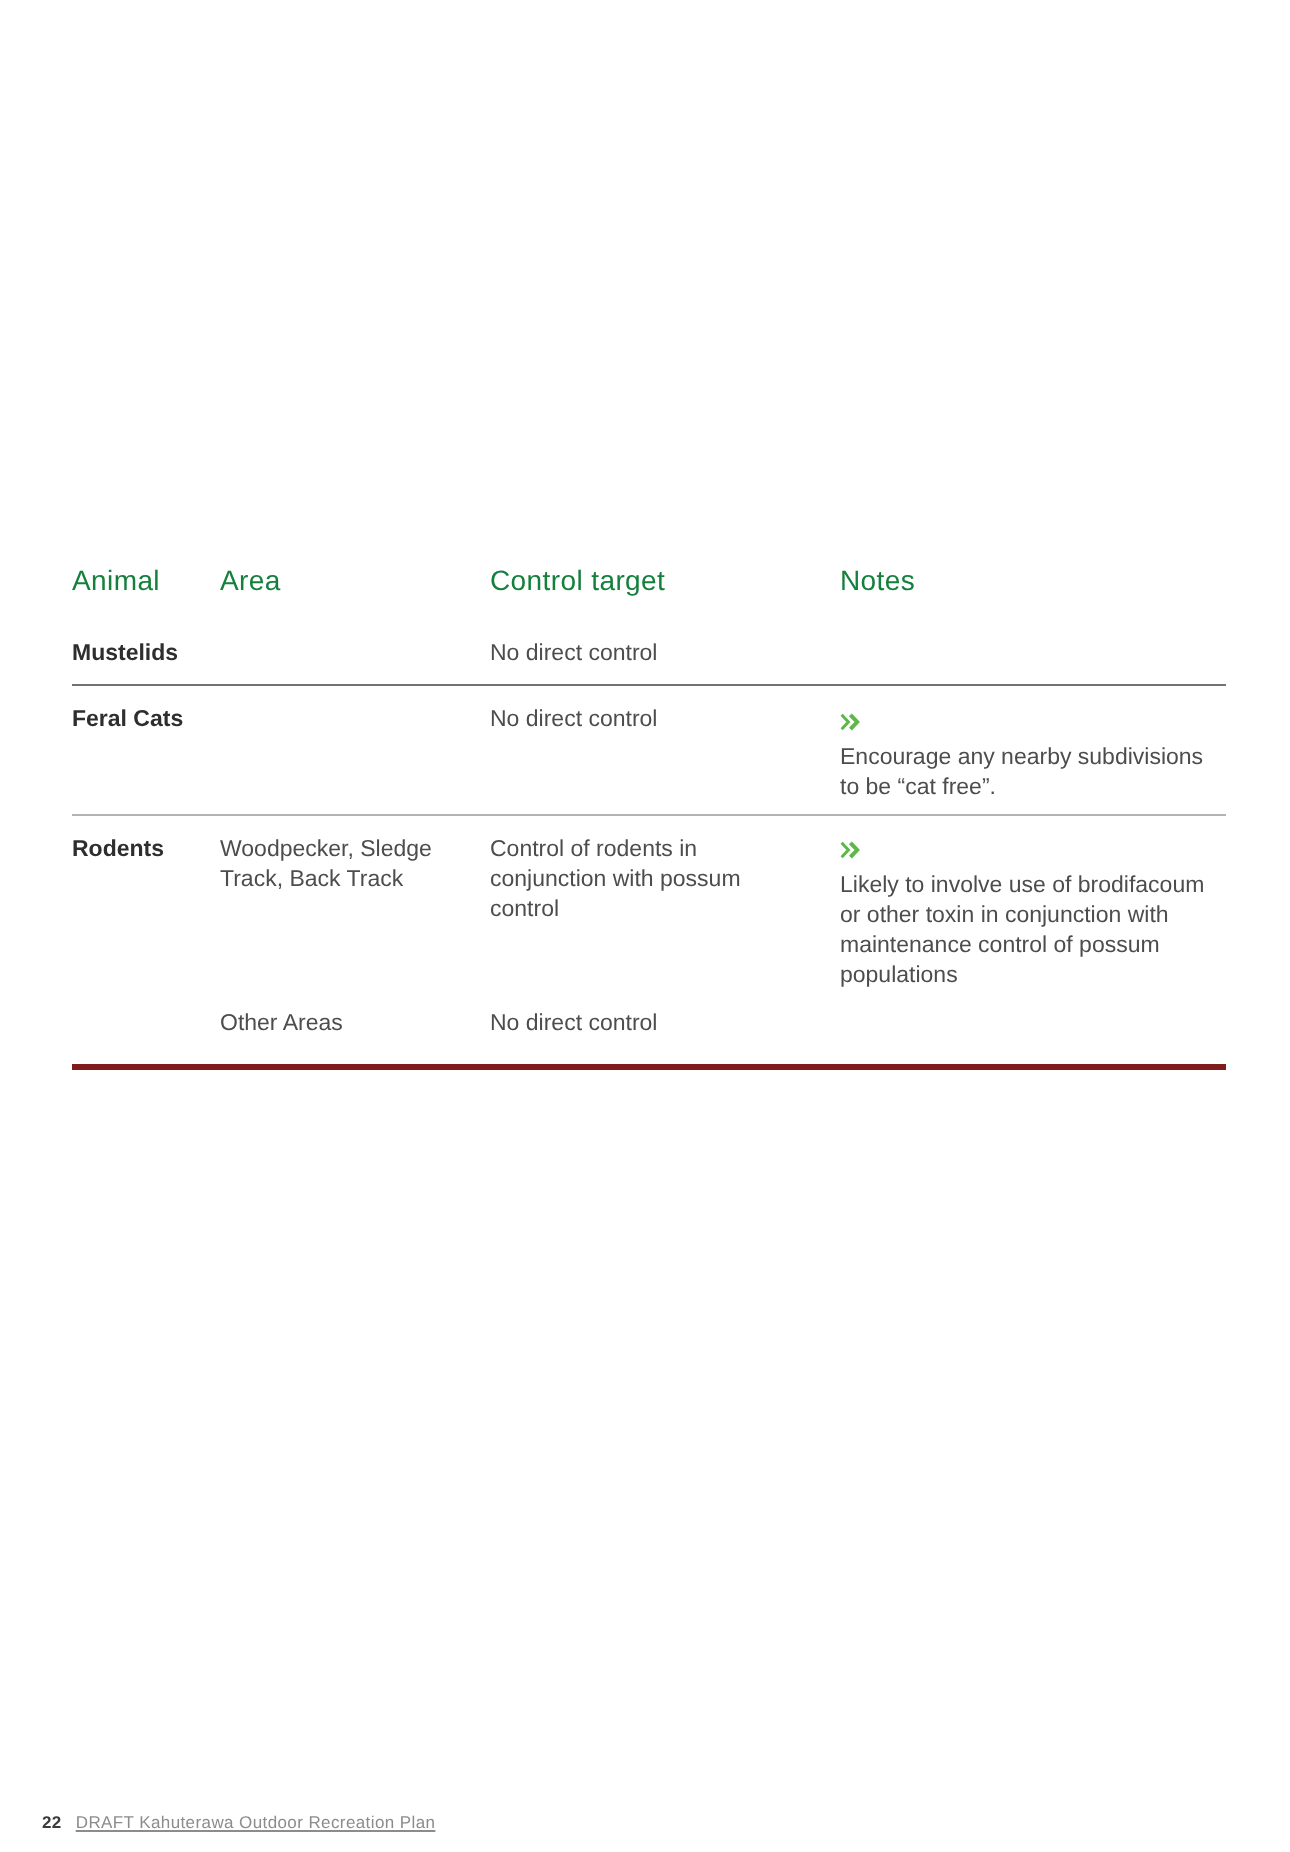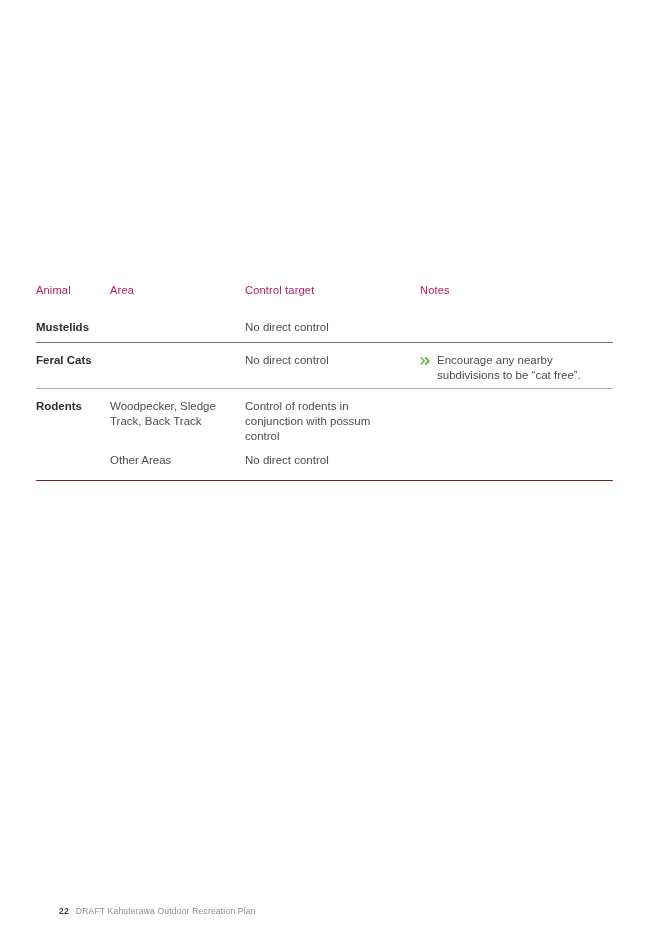--- a/index.html
+++ b/index.html
@@ -27,22 +27,22 @@
     line-height: 15px;
   }
   .trow {
     display: grid;
     grid-template-columns: 74px 135px 175px 193px;
   }
   .trow > div { padding-right: 14px; }
   .trow > div:last-child { padding-right: 0; }
 
   .thead {
-    color: #be185d;
-    font-size: 11px;
+    color: #15803d;
+    font-size: 14px;
     line-height: 18px;
     font-weight: 500;
     letter-spacing: 0.2px;
     margin-bottom: 21px;
   }
 
   .row-mustelids {
     padding-bottom: 7px;
     border-bottom: 1px solid #737373;
   }
@@ -50,62 +50,63 @@
     padding-top: 10px;
     padding-bottom: 5px;
     border-bottom: 1px solid #b3b3b3;
   }
   .row-rodents {
     padding-top: 10px;
   }
   .row-otherareas {
     padding-top: 9px;
     padding-bottom: 12px;
-    border-bottom: 1px solid #7f1d1d;
+    border-bottom: 3px solid #7f1d1d;
   }
 
   .animal-name {
     font-weight: bold;
     color: #2e2e2e;
   }
 
   .notes-list {
     display: flex;
     flex-direction: column;
     gap: 4px;
   }
   .note-item {
     display: flex;
     align-items: flex-start;
     gap: 6px;
+    flex-direction: column;
   }
   .note-item .chev {
     flex: 0 0 auto;
     margin-top: 2.5px;
     line-height: 0;
   }
 
   
   .footer {
     position: absolute;
     left: 21px;
     top: 906px;
     display: flex;
     align-items: baseline;
     gap: 7px;
     font-size: 8.5px;
     letter-spacing: 0.2px;
-    margin-left: 38px;
   }
   .footer .pg-num {
     font-weight: bold;
     color: #3c3c3c;
   }
   .footer .doc-title {
     color: #8c8c8c;
+    text-decoration: underline;
   }
 </style>
 </head>
 <body>
 
 <div class="page">
 
   <div class="pest-table">
 
     <div class="trow thead">
@@ -137,20 +138,29 @@
           <span>Encourage any nearby subdivisions to be “cat free”.</span>
         </div>
       </div>
     </div>
 
     <div class="trow row-rodents">
       <div class="animal-name">Rodents</div>
       <div>Woodpecker, Sledge Track, Back Track</div>
       <div>Control of rodents in conjunction with possum control</div>
       <div class="notes-list">
+        <div class="note-item">
+          <span class="chev">
+            <svg width="11" height="10" viewBox="0 0 11 10">
+                <path d="M0.8 1.4 L4.2 5 L0.8 8.6" fill="none" stroke="#5cb847" stroke-width="1.5"></path>
+                <path d="M5.2 1.4 L8.6 5 L5.2 8.6" fill="none" stroke="#5cb847" stroke-width="2"></path>
+              </svg>
+          </span>
+          <span>Likely to involve use of brodifacoum or other toxin in conjunction with maintenance control of possum populations</span>
+        </div>
       </div>
     </div>
 
     <div class="trow row-otherareas">
       <div></div>
       <div>Other Areas</div>
       <div>No direct control</div>
       <div></div>
     </div>
 

